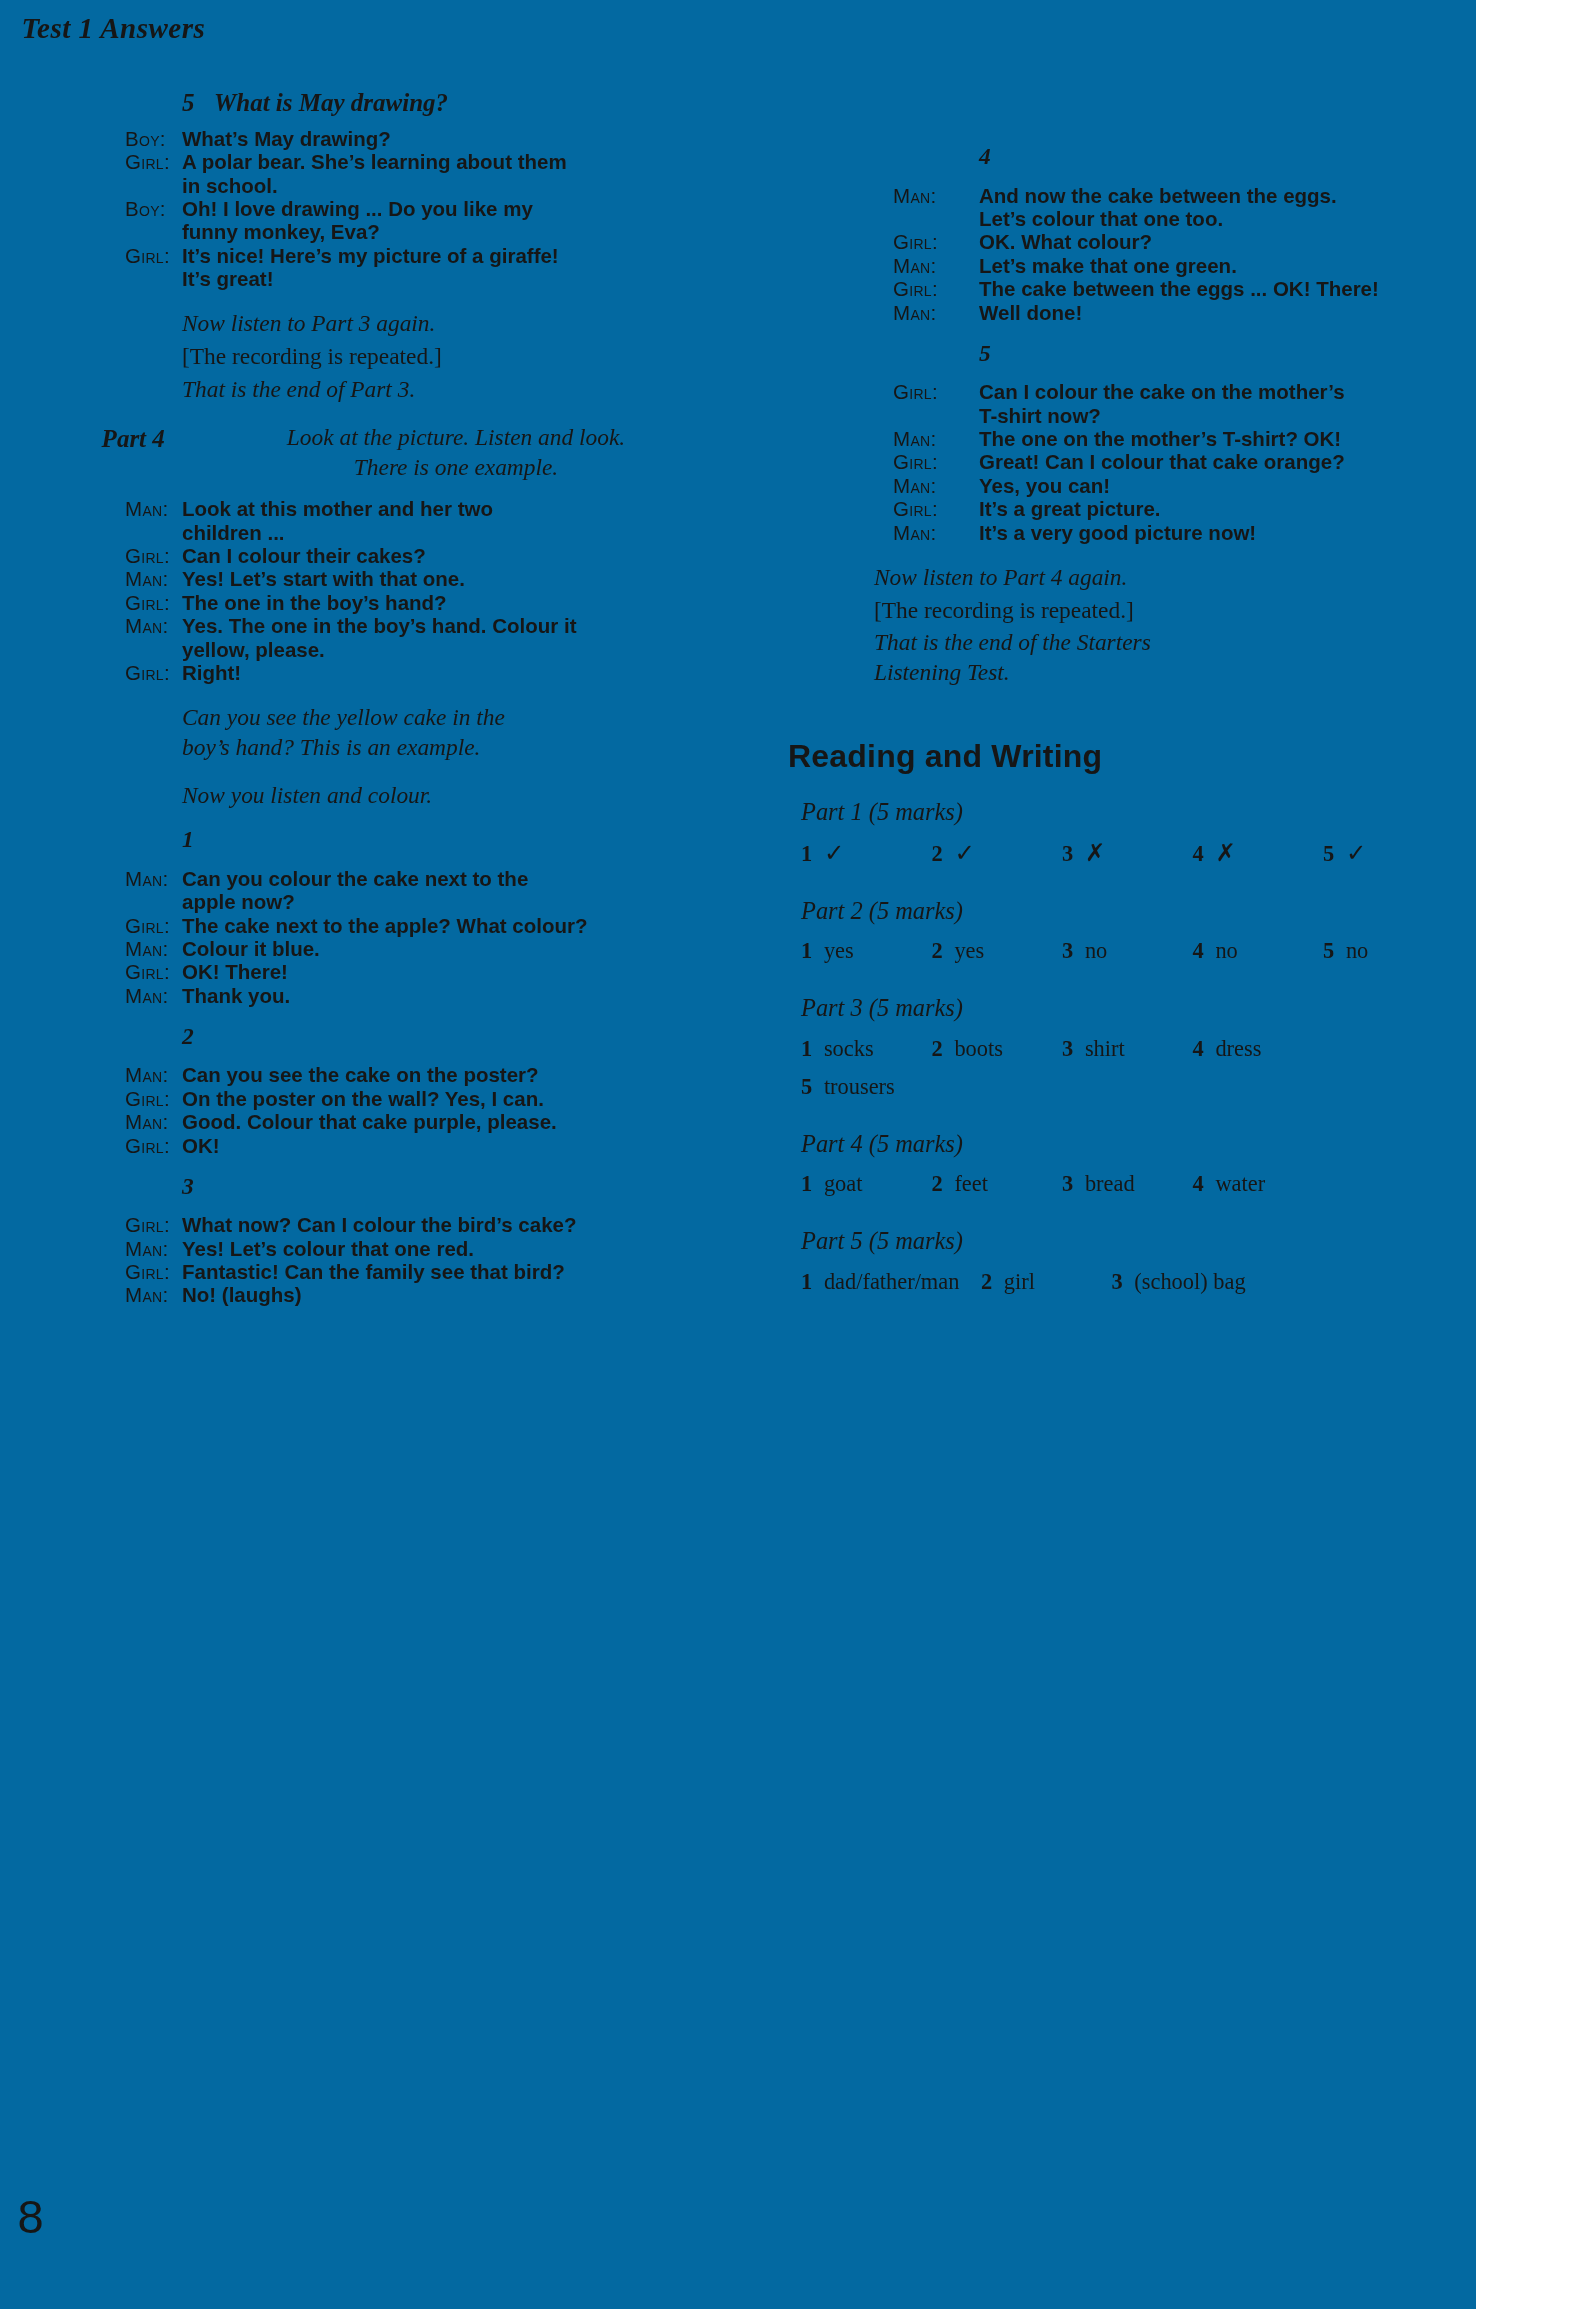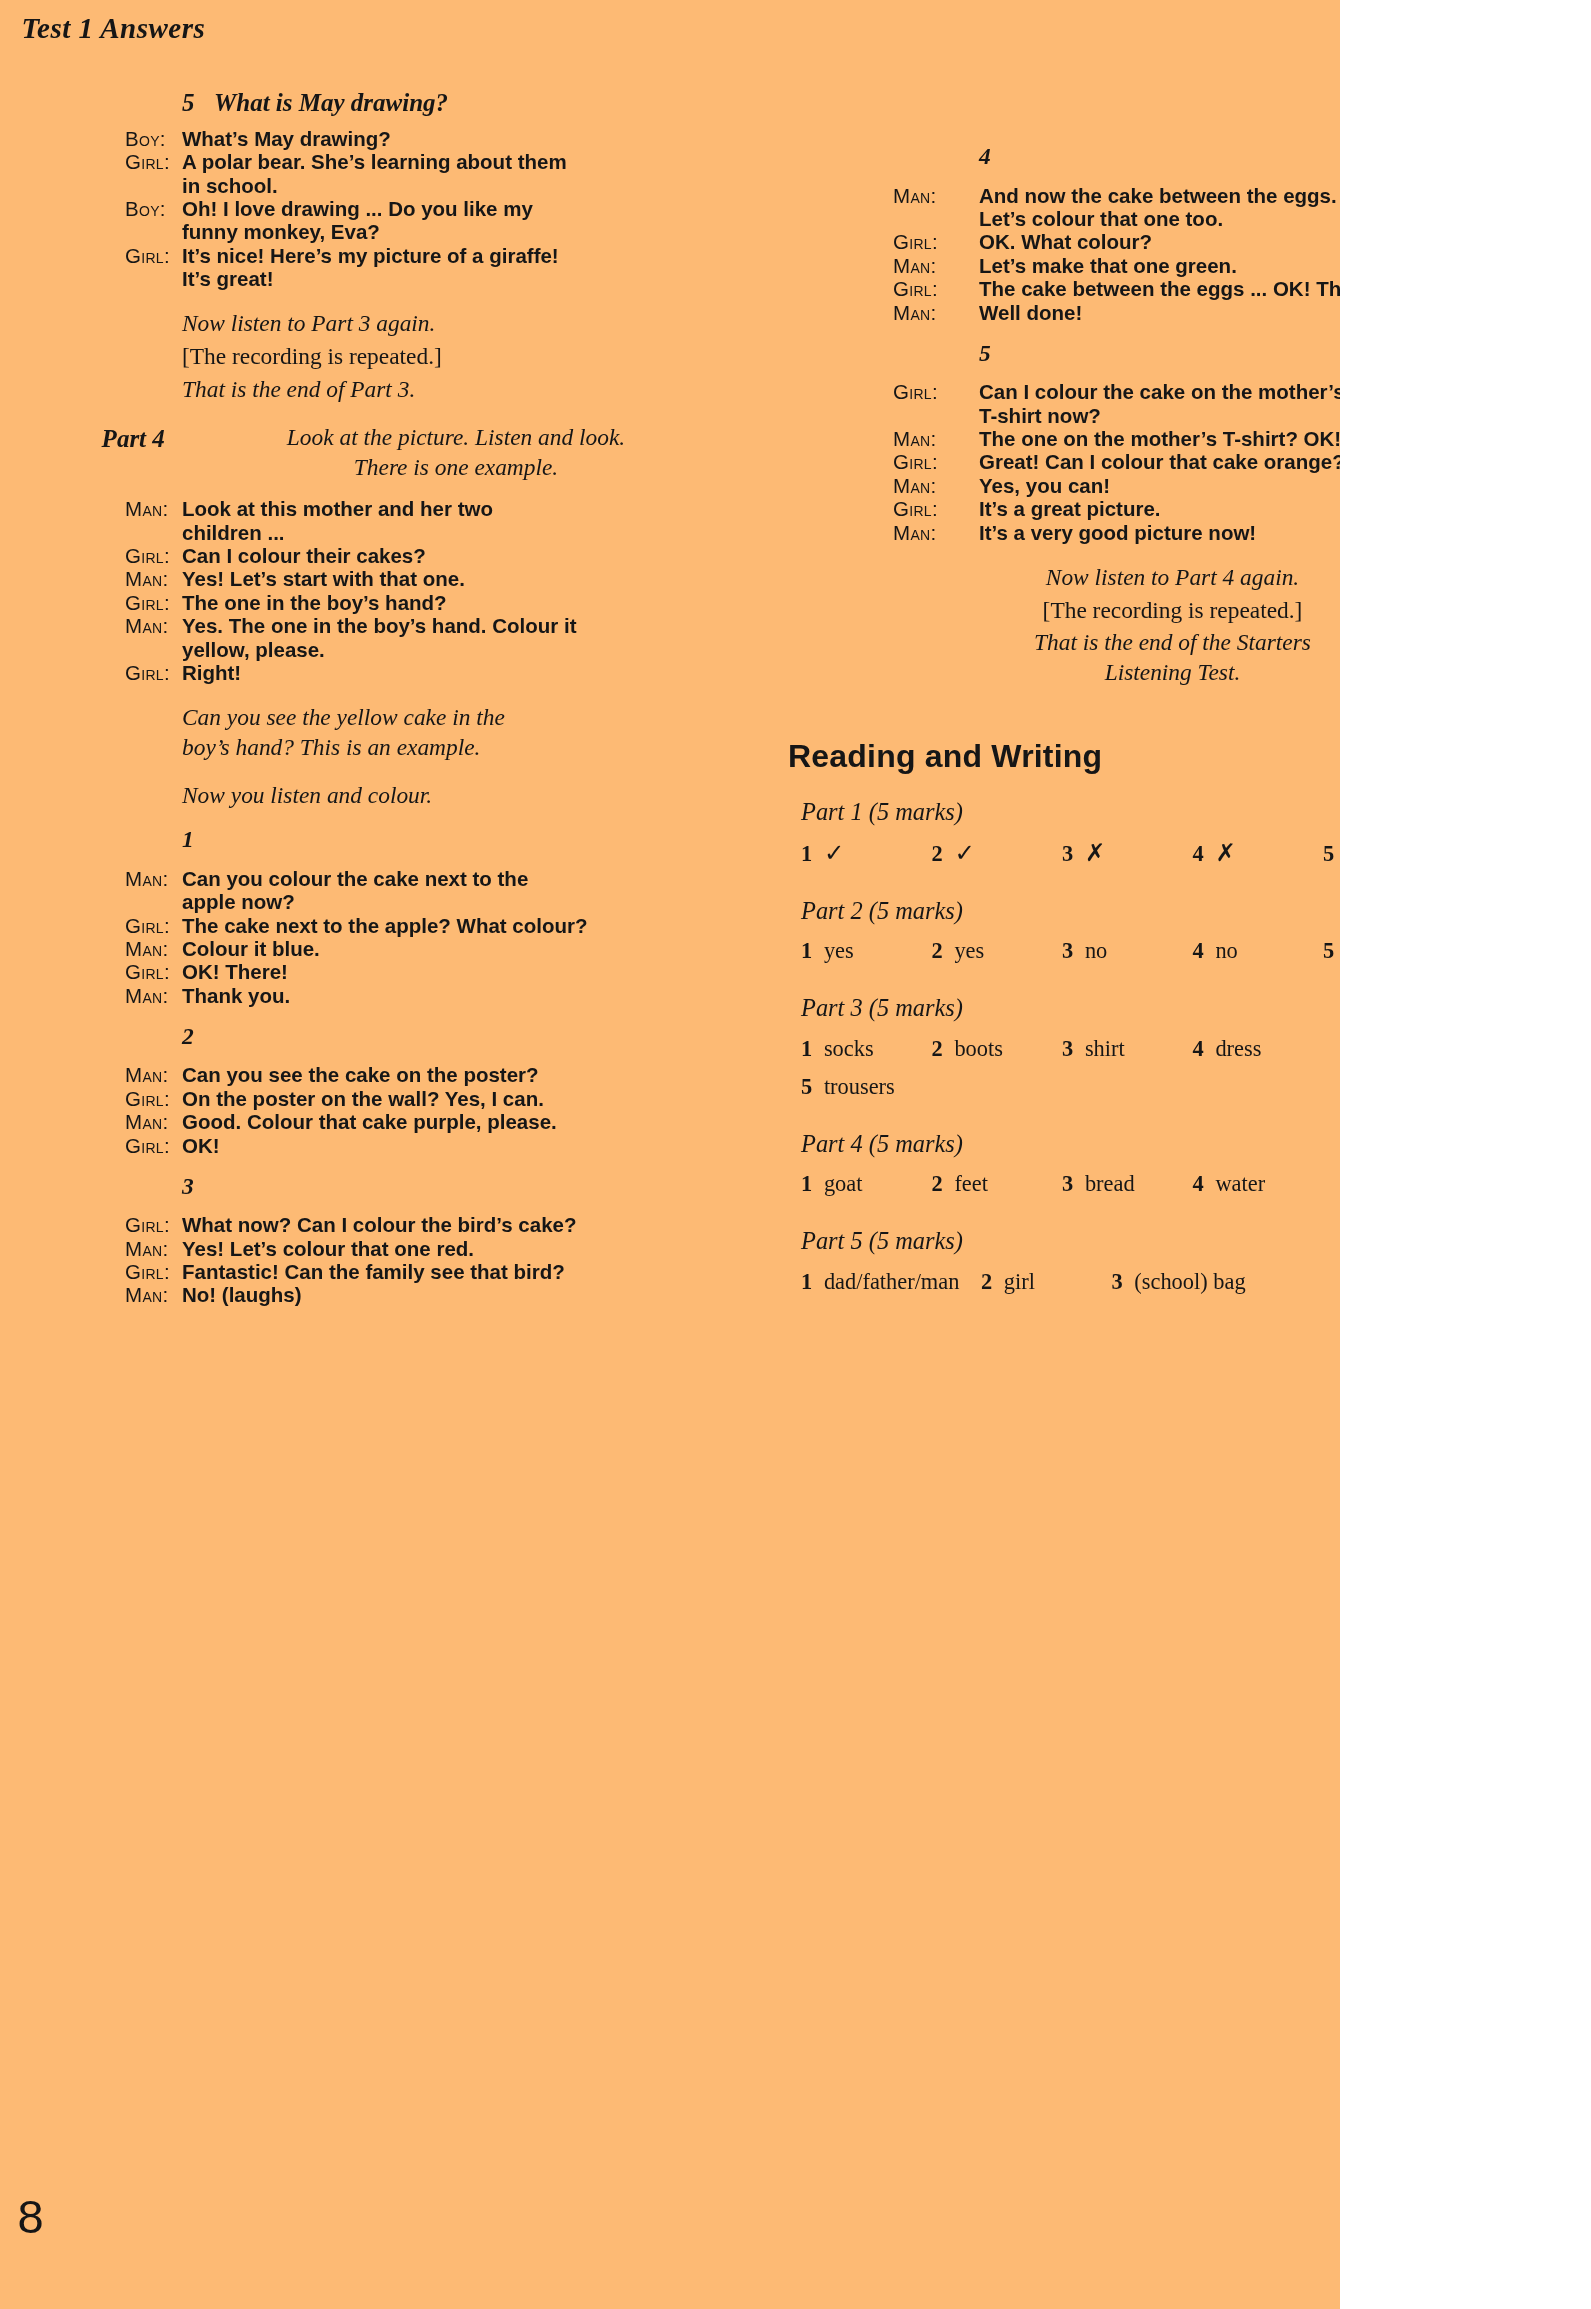--- a/index.html
+++ b/index.html
@@ -1,19 +1,19 @@
 <!DOCTYPE html>
 <html><head>
 <meta charset="utf-8">
 <style>
   html,body { margin:0; padding:0; background:#ffffff; }
   .page {
     position:relative;
-    width:1340px; height:2309px;
-    background:#fdba74;
+    width:1476px; height:2309px;
+    background:#0369a1;
     color:#161616;
     overflow:hidden;
     font-family:"Liberation Sans","DejaVu Sans",sans-serif;
   }
   .page-header {
     position:absolute; left:21.5px; top:11.7px;
     font:italic 600 29px/33px "Liberation Serif","DejaVu Serif",serif;
     letter-spacing:0.5px;
   }
   .page-number {
@@ -31,21 +31,21 @@
   .rdialog { margin-left:105px; }
 
   
   .dirgroup { margin:17.6px 0 17.6px 0; }
   .dir {
     margin:2.9px 0 2.9px 57px;
     font:italic 400 23.4px/30px "Liberation Serif","DejaVu Serif",serif;
     white-space:pre-line;
   }
   .dir.roman { font-style:normal; }
-  .col-right .dirgroup .dir { margin-left:86px;text-align:center; }
+  .col-right .dirgroup .dir { margin-left:86px; }
 
   
   .inum {
     margin:16.6px 0 14.6px 57px;
     font:italic 600 23.4px/25px "Liberation Serif","DejaVu Serif",serif;
   }
   .col-right .rdialog .inum { margin-left:86px; }
 
   .qhead {
     display:flex; gap:19.5px; margin:0 0 9.8px 57px;

